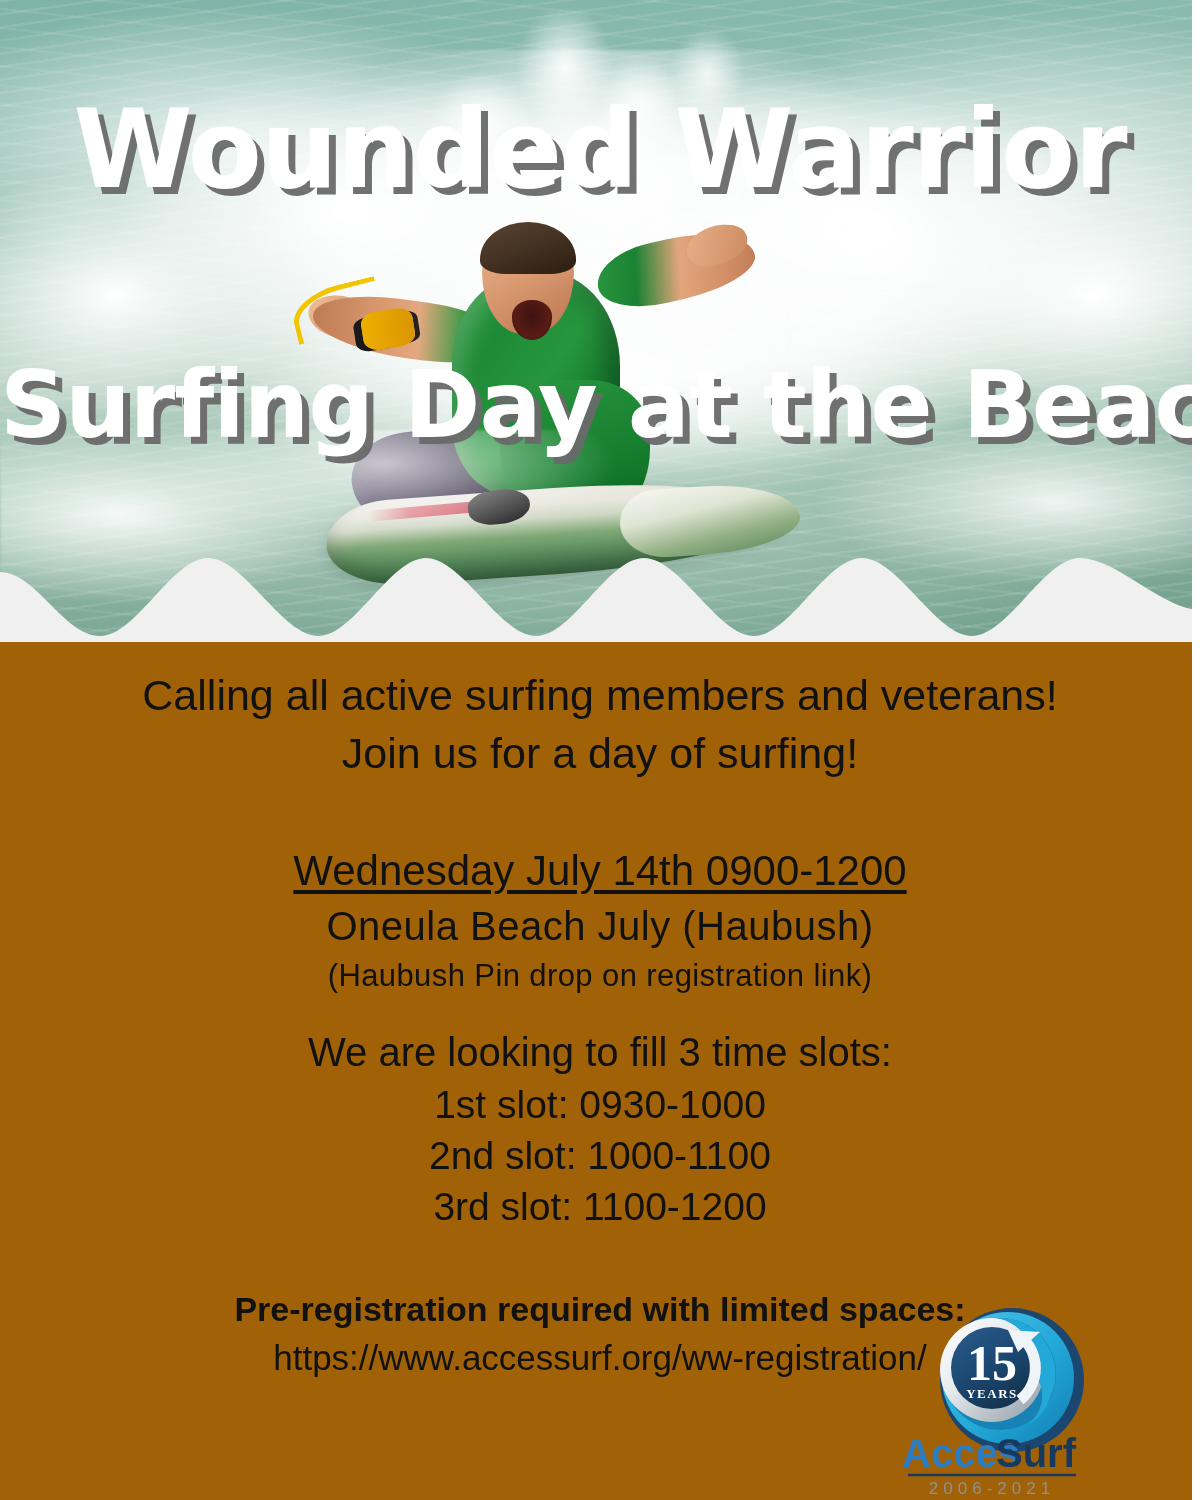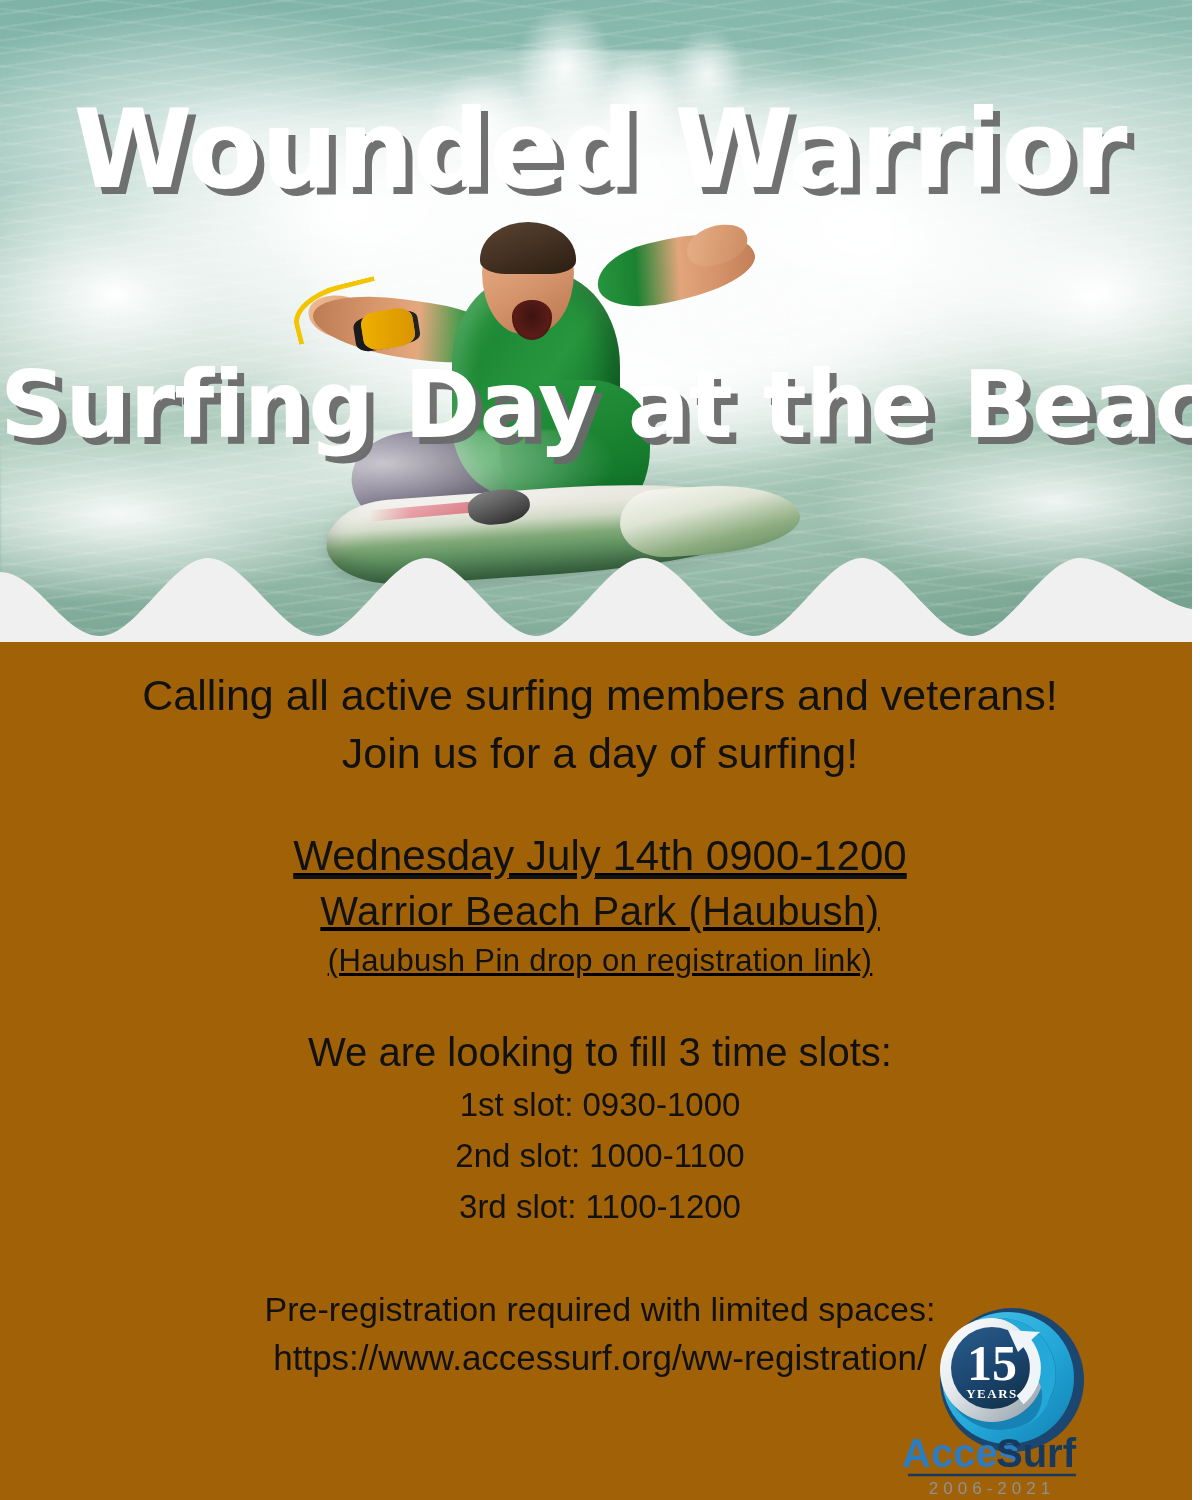--- a/index.html
+++ b/index.html
@@ -222,37 +222,37 @@
     width: 1200px;
     text-align: center;
     color: #111111;
     font-family: "Liberation Sans", sans-serif;
   }
   .block { position: absolute; left: 0; width: 1200px; }
 
   #intro-block { top: 26px; }
   .intro-line { font-size: 43px; line-height: 58px; font-weight: 400; }
 
-  #event-block { top: 188px; text-decoration: underline; }
+  #event-block { top: 203px; }
   .event-date {
     font-size: 42px;
     line-height: 56px;
     font-weight: 400;
     text-decoration: underline;
     text-underline-offset: 5px;
   }
   .event-place { font-size: 40px; line-height: 54px; font-weight: 400; letter-spacing: .5px; }
   .event-note  { font-size: 31px; line-height: 46px; font-weight: 400; letter-spacing: .4px; }
 
   #slots-block { top: 386px; }
   .slots-head { font-size: 40px; line-height: 53px; font-weight: 400; }
-  .slot-line  { font-size: 33px; line-height: 51px; font-weight: 400; }
+  .slot-line  { font-size: 39px; line-height: 51px; font-weight: 400; }
 
   #register-block { top: 645px; }
-  .register-head { font-size: 34px; line-height: 48px; font-weight: 400; }
+  .register-head { font-size: 34px; line-height: 48px; font-weight: 700; }
   .register-url  { font-size: 35px; line-height: 50px; font-weight: 400; }
 
   
   .logo {
     position: absolute;
     left: 900px;
     top: 1302px;
     width: 198px;
     height: 196px;
   }
@@ -313,21 +313,21 @@
 
   <div class="body-area">
 
     <div class="block" id="intro-block">
       <div class="ctext intro-line">Calling all active surfing members and veterans!</div>
       <div class="ctext intro-line">Join us for a day of surfing!</div>
     </div>
 
     <div class="block" id="event-block">
       <div class="ctext event-date">Wednesday July 14th 0900-1200</div>
-      <div class="ctext event-place">Warrior Beach Park (Haubush)</div>
+      <div class="ctext event-place">Oneula Beach July (Haubush)</div>
       <div class="ctext event-note">(Haubush Pin drop on registration link)</div>
     </div>
 
     <div class="block" id="slots-block">
       <div class="ctext slots-head">We are looking to fill 3 time slots:</div>
       <div class="ctext slot-line">1st slot: 0930-1000</div>
       <div class="ctext slot-line">2nd slot: 1000-1100</div>
       <div class="ctext slot-line">3rd slot: 1100-1200</div>
     </div>
 

